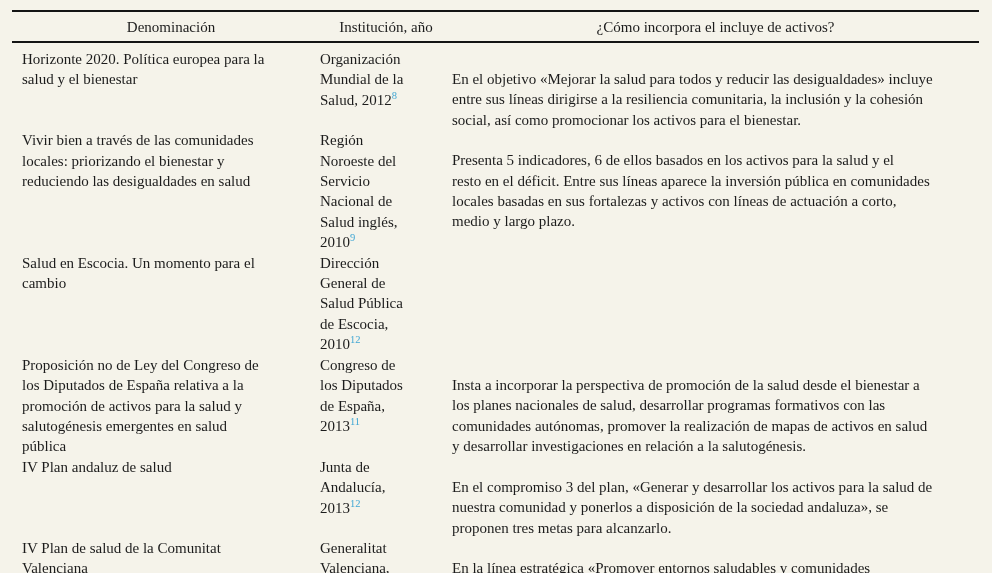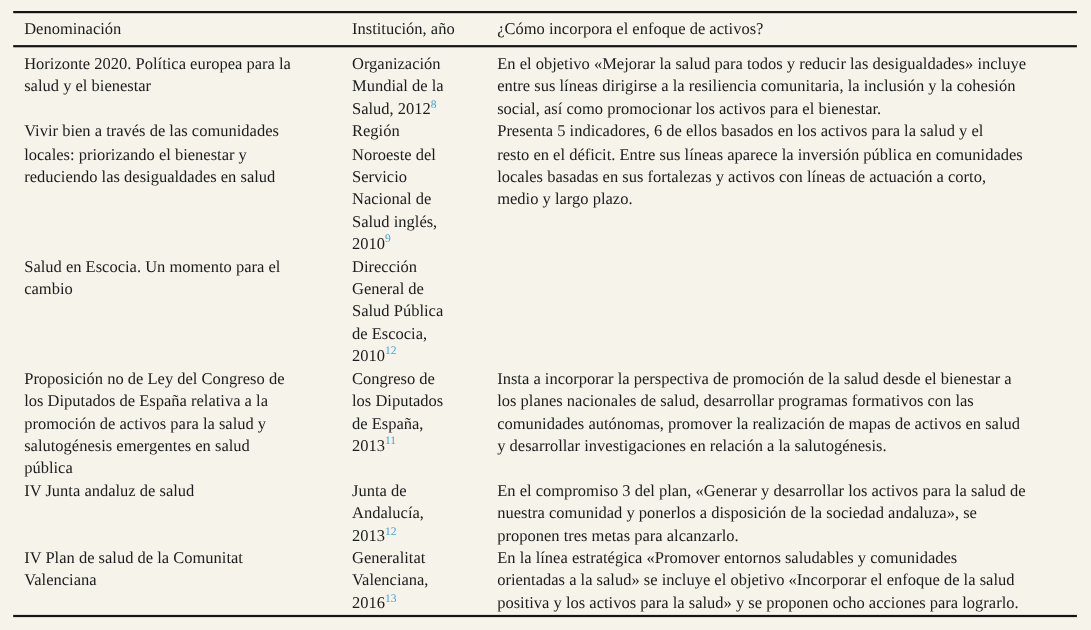--- a/index.html
+++ b/index.html
@@ -14,56 +14,57 @@
   .paper-table {
     margin: 10px 13px 0 12px;
   }
   .header-row {
     display: grid;
     grid-template-columns: 308px 132px 1fr;
     border-top: 2px solid #141414;
     border-bottom: 2px solid #141414;
     padding: 5px 0 4px 0;
     line-height: 20px;
+    text-align: center;
   }
   .header-row .hcell:first-child { padding-left: 10px; }
   .tbody { padding-top: 6px; }
   .trow {
     display: grid;
     grid-template-columns: 308px 132px 1fr;
     align-items: start;
   }
   .cell {
     white-space: pre-line;
     line-height: 20.4px;
     padding-right: 8px;
   }
   .cell.c1 { padding-left: 10px; font-family: Liberation Serif, serif; }
-  .cell.c3 { padding-right: 2px; }
+  .cell.c3 { padding-right: 2px; margin-top: 20px; }
   sup.ref {
     font-size: 10.5px;
     line-height: 0;
     vertical-align: super;
     color: #42a7d4;
     cursor: pointer;
   }
   .rule-bottom {
     border-bottom: 2px solid #141414;
     margin-top: 0px;
   }
 </style>
 </head>
 <body>
 
 <div class="paper-table">
 
   <div class="header-row">
     <div class="hcell">Denominación</div>
     <div class="hcell">Institución, año</div>
-    <div class="hcell">¿Cómo incorpora el enfoque de activos?</div>
+    <div class="hcell">¿Cómo incorpora el incluye de activos?</div>
   </div>
 
   <div class="tbody">
 
     <div class="trow">
       <div class="cell c1">Horizonte 2020. Política europea para la
 salud y el bienestar</div>
       <div class="cell c2"><span>Organización
 Mundial de la
 Salud, 2012</span><sup class="ref">8</sup></div>
@@ -108,21 +109,21 @@
 los Diputados
 de España,
 2013</span><sup class="ref">11</sup></div>
       <div class="cell c3">Insta a incorporar la perspectiva de promoción de la salud desde el bienestar a
 los planes nacionales de salud, desarrollar programas formativos con las
 comunidades autónomas, promover la realización de mapas de activos en salud
 y desarrollar investigaciones en relación a la salutogénesis.</div>
     </div>
 
     <div class="trow">
-      <div class="cell c1">IV Junta andaluz de salud</div>
+      <div class="cell c1">IV Plan andaluz de salud</div>
       <div class="cell c2"><span>Junta de
 Andalucía,
 2013</span><sup class="ref">12</sup></div>
       <div class="cell c3">En el compromiso 3 del plan, «Generar y desarrollar los activos para la salud de
 nuestra comunidad y ponerlos a disposición de la sociedad andaluza», se
 proponen tres metas para alcanzarlo.</div>
     </div>
 
     <div class="trow">
       <div class="cell c1">IV Plan de salud de la Comunitat

